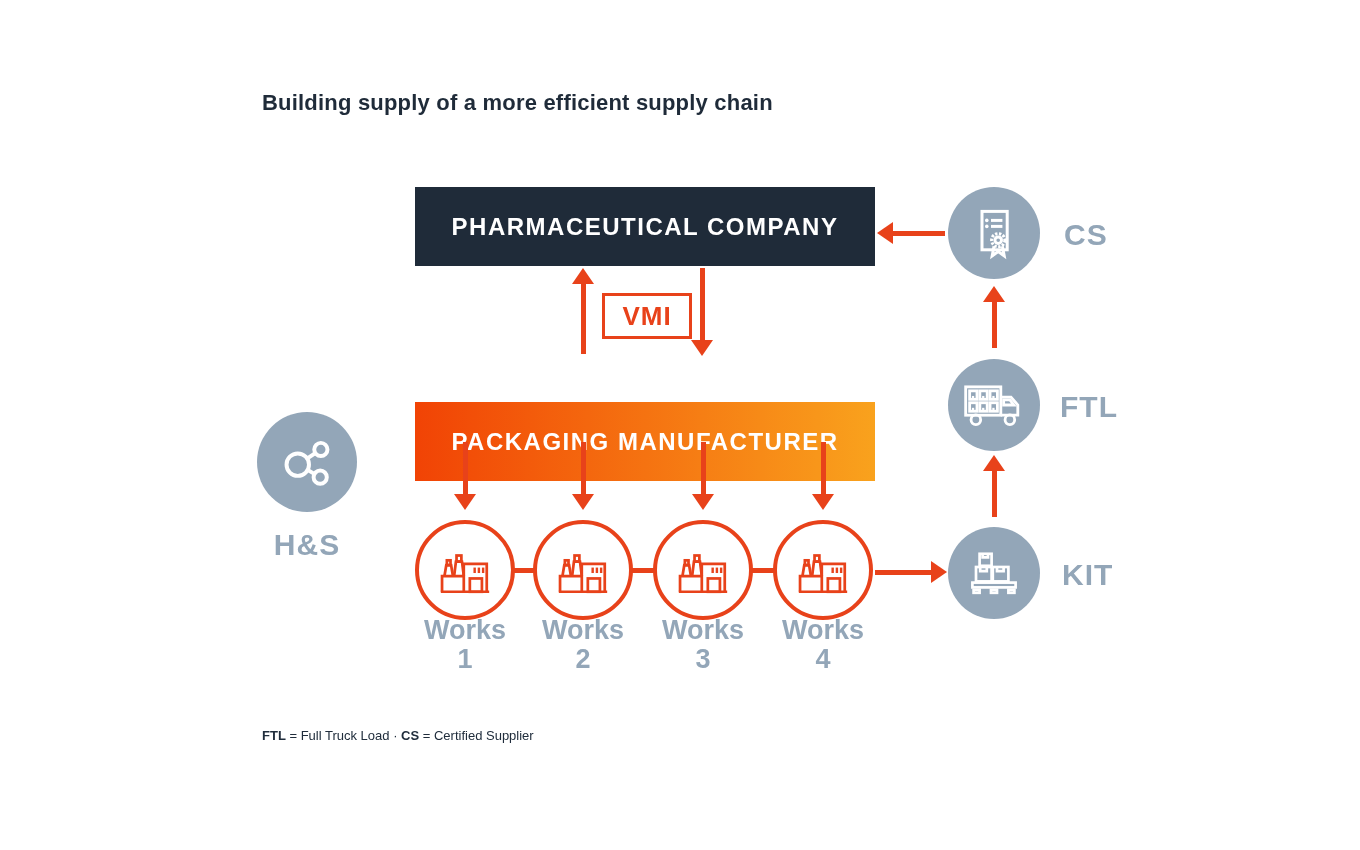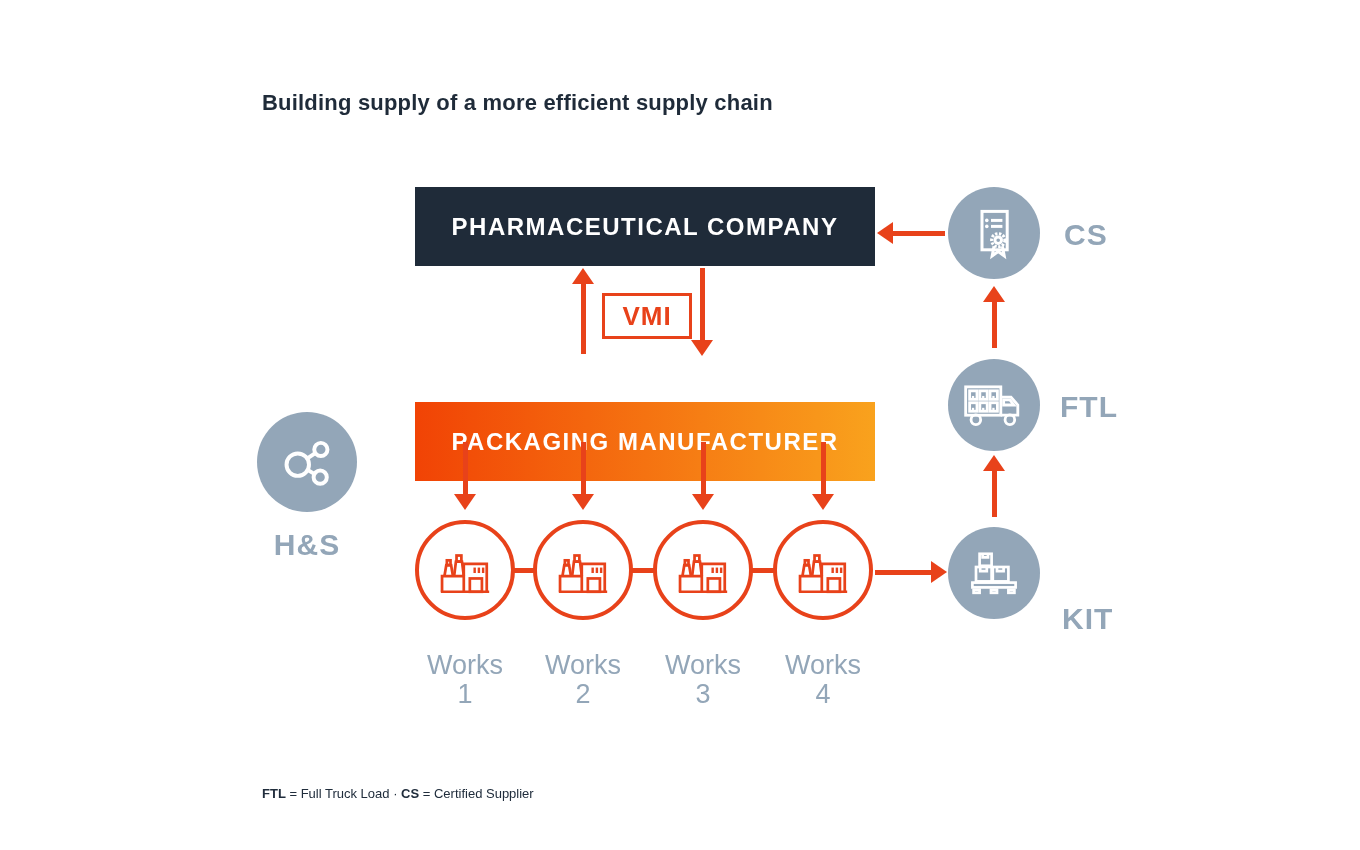--- a/index.html
+++ b/index.html
@@ -27,22 +27,22 @@
   .vshaft{position:absolute;width:5px;background:var(--accent);}
   .hshaft{position:absolute;height:5px;background:var(--accent);}
   .head{position:absolute;width:0;height:0;}
   .head.up{border-left:11px solid transparent;border-right:11px solid transparent;border-bottom:16px solid var(--accent);}
   .head.down{border-left:11px solid transparent;border-right:11px solid transparent;border-top:16px solid var(--accent);}
   .head.left{border-top:11px solid transparent;border-bottom:11px solid transparent;border-right:16px solid var(--accent);}
   .head.right{border-top:11px solid transparent;border-bottom:11px solid transparent;border-left:16px solid var(--accent);}
 
   .works-circle{position:absolute;top:520px;width:92px;height:92px;border:4px solid var(--accent);
                 border-radius:50%;display:flex;align-items:center;justify-content:center;color:var(--accent);background:#fff;}
-  .works-label{position:absolute;top:651px;width:120px;text-align:center;color:var(--gray);
-               font-weight:400;font-size:27px;line-height:29px;}
+  .works-label{position:absolute;top:616px;width:120px;text-align:center;color:var(--gray);
+               font-weight:700;font-size:27px;line-height:29px;}
 
   .gray-circle{position:absolute;border-radius:50%;background:var(--gray);display:flex;align-items:center;justify-content:center;color:#fff;}
   .side-label{position:absolute;color:var(--gray);font-weight:700;font-size:30px;letter-spacing:1px;}
 
   .legend{position:absolute;left:262px;color:#202d3c;font-size:13px;}
   .legend b{font-weight:700;}
 
   svg{display:block;}
 </style>
 </head>
@@ -242,36 +242,36 @@
         <path d="M27 40 V47 H38 V40"></path>
         <rect x="48" y="40" width="26" height="24"></rect>
         <path d="M55 40 V47 H66 V40"></path>
         <rect x="14" y="66" width="72" height="8"></rect>
         <rect x="16" y="78" width="10" height="5"></rect>
           <rect x="45" y="78" width="10" height="5"></rect>
           <rect x="74" y="78" width="10" height="5"></rect>
       </svg>
     </span>
   </div>
-  <div class="side-label" style="left:1062px;top:558px;margin-top:44px;">KIT</div>
+  <div class="side-label" style="left:1062px;top:558px;">KIT</div>
 
   <div>
     <div class="hshaft" style="left:875px;top:570px;width:56px;"></div>
     <div class="head right" style="left:931px;top:561px;"></div>
   </div>
   <div>
     <div class="vshaft" style="left:992px;top:469px;height:48px;"></div>
     <div class="head up" style="left:983px;top:455px;"></div>
   </div>
   <div>
     <div class="vshaft" style="left:992px;top:300px;height:48px;"></div>
     <div class="head up" style="left:983px;top:286px;"></div>
   </div>
   <div>
     <div class="hshaft" style="left:892px;top:231px;width:53px;"></div>
     <div class="head left" style="left:877px;top:222px;"></div>
   </div>
 
-  <div class="legend" style="top:786px;">
+  <div class="legend" style="top:728px;">
     <b>FTL</b><span> = Full Truck Load · </span><b>CS</b><span> = Certified Supplier</span>
   </div>
 
 </div>
 
 </body></html>

